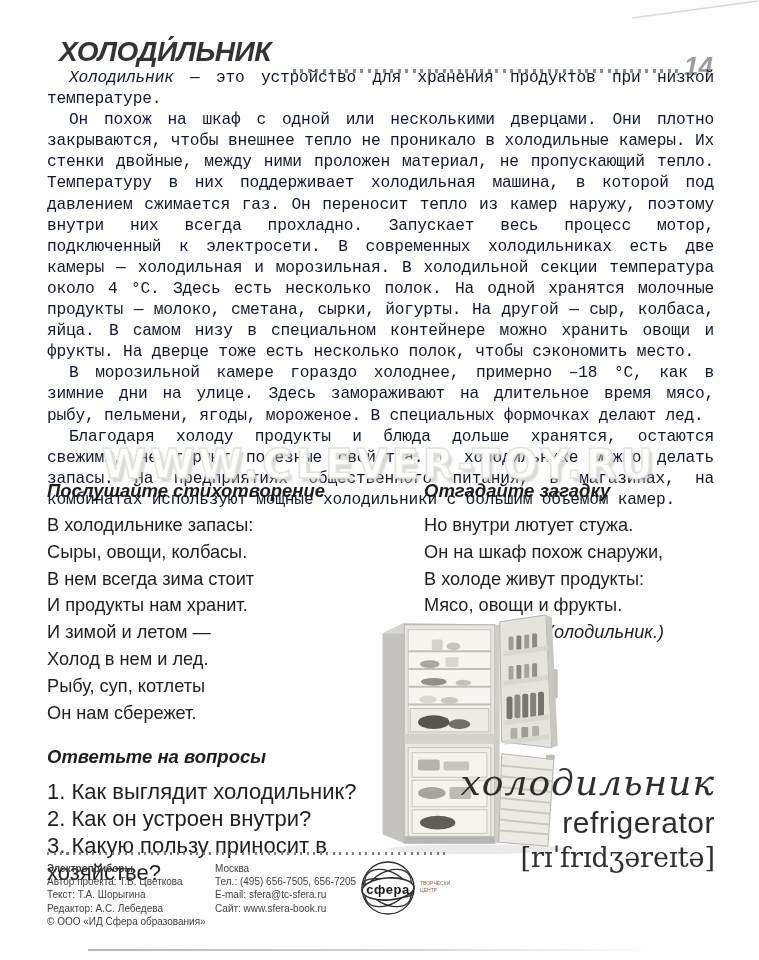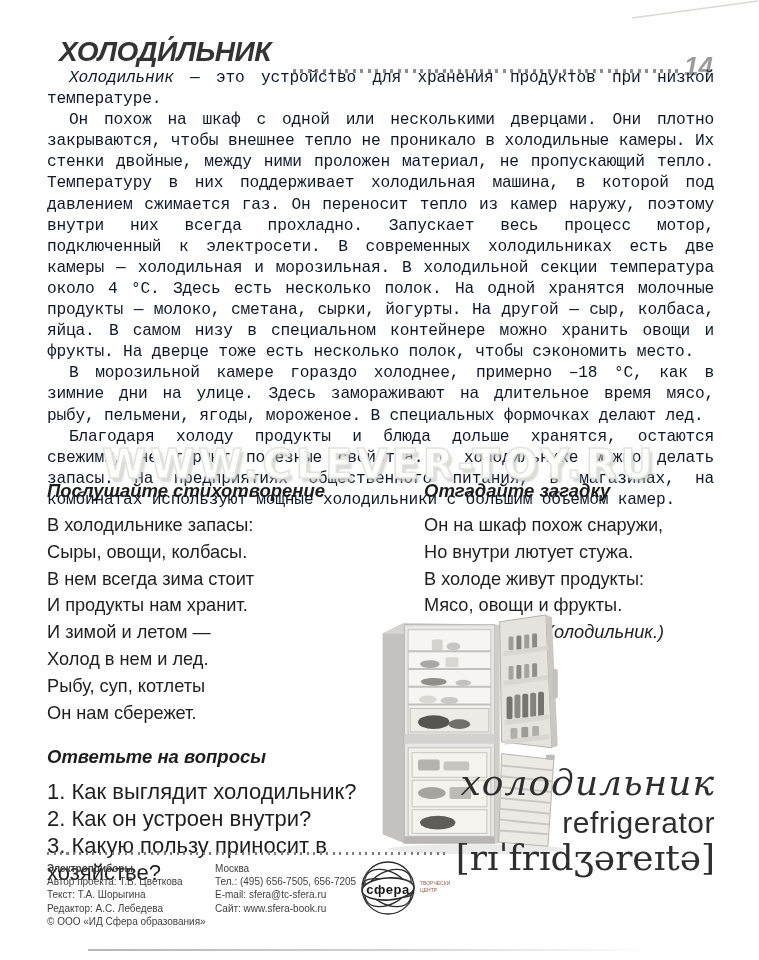--- a/index.html
+++ b/index.html
@@ -62,21 +62,21 @@
   .f-col2{width:190px;}
   .f-bold{font-weight:bold;}
   .logo{position:absolute;left:350px;top:858px;}
   
   .vocab{position:absolute;left:400px;top:762px;width:315px;text-align:right;}
   .vocab .ru{
     font-family:"DejaVu Serif",serif;font-style:italic;font-size:36px;line-height:42px;
     letter-spacing:1px;color:#2e2e2e;
   }
   .vocab .en{font-size:30px;line-height:37px;letter-spacing:0.5px;color:#2e2e2e;}
-  .vocab .tr{font-family:"DejaVu Serif",serif;font-size:36px;line-height:34px;color:#2e2e2e;}
+  .vocab .tr{font-family:"DejaVu Serif",serif;font-size:27px;line-height:34px;color:#2e2e2e;}
   
   .bottom-line{
     position:absolute;left:88px;top:949px;width:560px;height:2px;
     background:linear-gradient(90deg,rgba(110,110,108,.5),rgba(110,110,108,.3) 55%,rgba(110,110,108,0));
   }
   .corner-fold{position:absolute;left:630px;top:0;}
 </style>
 </head>
 <body>
 
@@ -104,22 +104,22 @@
     <div class="ln">В нем всегда зима стоит</div>
     <div class="ln">И продукты нам хранит.</div>
     <div class="ln">И зимой и летом —</div>
     <div class="ln">Холод в нем и лед.</div>
     <div class="ln">Рыбу, суп, котлеты</div>
     <div class="ln">Он нам сбережет.</div>
   </div>
 
   <div class="riddle">
     <h2 class="sec-h">Отгадайте загадку</h2>
+    <div class="ln">Но внутри лютует стужа.</div>
     <div class="ln">Он на шкаф похож снаружи,</div>
-    <div class="ln">Но внутри лютует стужа.</div>
     <div class="ln">В холоде живут продукты:</div>
     <div class="ln">Мясо, овощи и фрукты.</div>
     <div class="answer">(Холодильник.)</div>
   </div>
 
   <div class="fridge">
     <svg width="218" height="246" viewBox="0 0 220 250" xmlns="http://www.w3.org/2000/svg">
       <ellipse cx="105" cy="243" rx="90" ry="5" fill="rgba(60,60,55,0.10)"></ellipse>
 
       <polygon points="10,24 32,13 32,237 10,228" fill="#c3c2be"></polygon>

